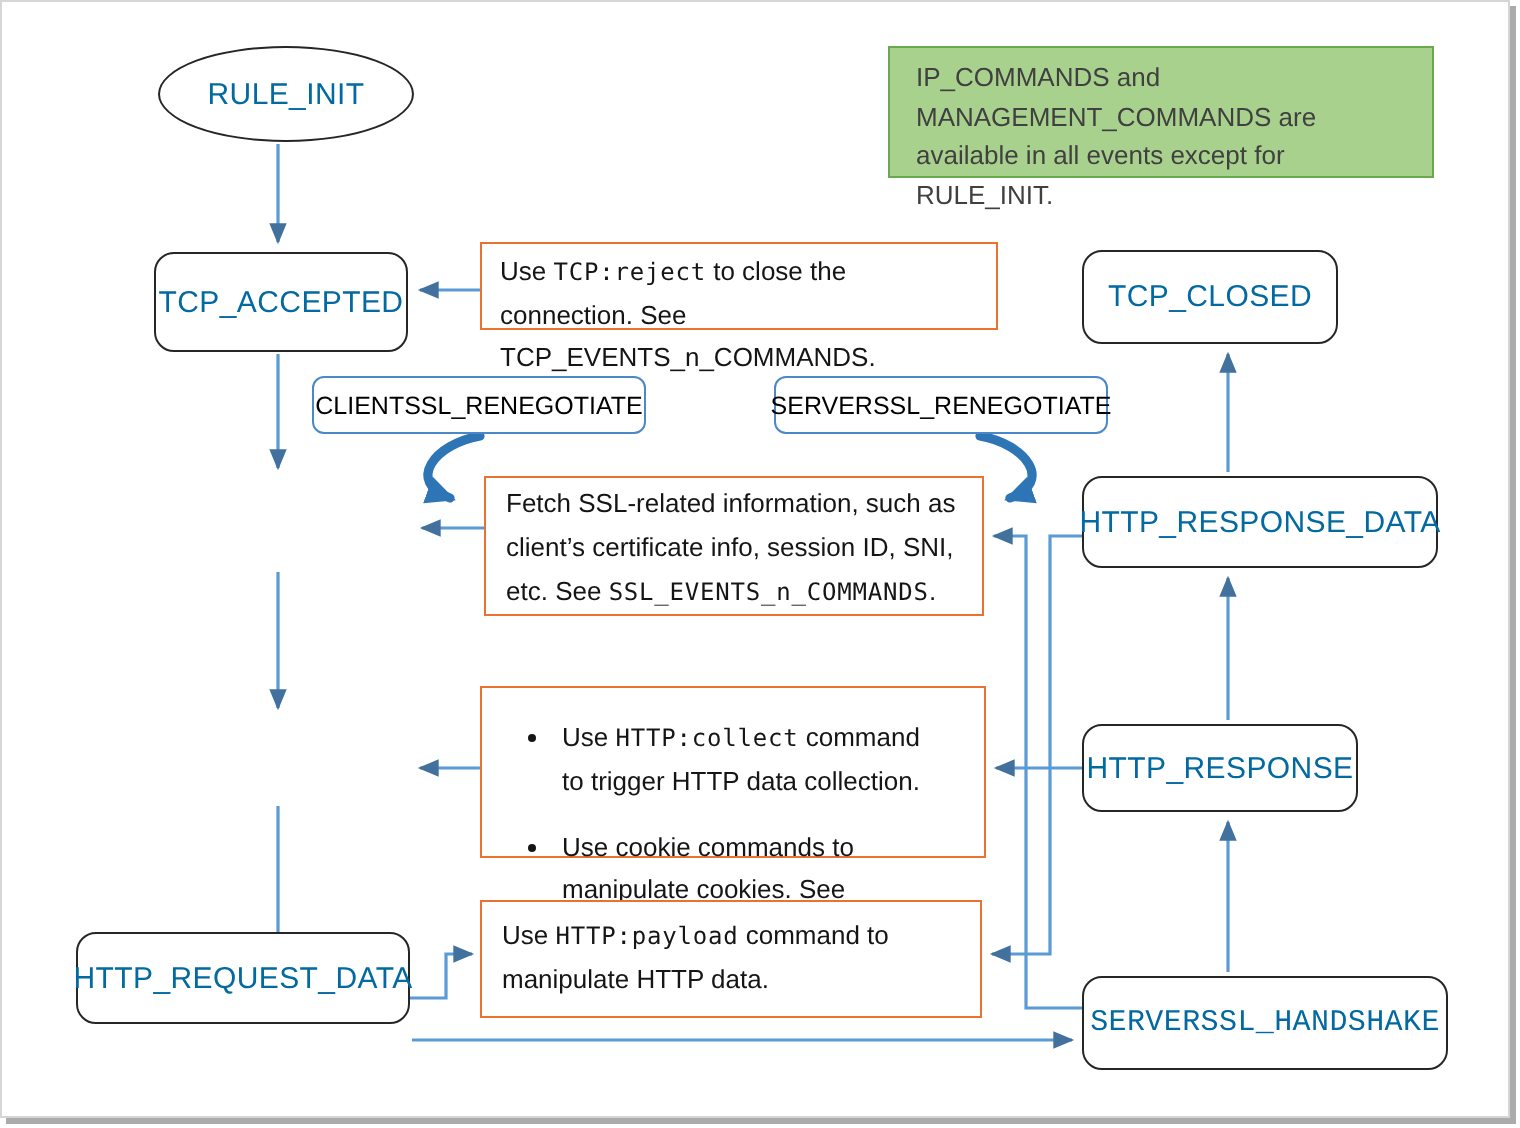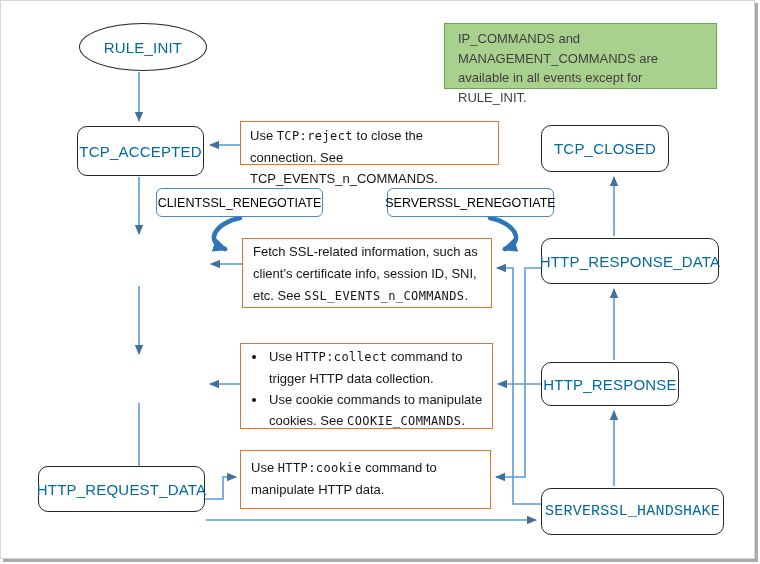--- a/index.html
+++ b/index.html
@@ -16,21 +16,21 @@
   .sub{position:absolute;background:#ffffff;border:1.5px solid #4a89c8;border-radius:6px;
        display:flex;align-items:center;justify-content:center;
        font-size:12.5px;color:#000;white-space:nowrap;}
 
   .note{position:absolute;background:#ffffff;border:1.6px solid #e97132;
         font-size:13px;line-height:21px;color:#151515;padding:3px 9px;}
   .note .mono{font-family:"DejaVu Sans Mono","Liberation Mono",monospace;font-size:12px;letter-spacing:.4px;}
   .note-ssl{line-height:22px;padding:2px 10px;}
   .note-cookie{padding:2px 6px;}
   .note-cookie ul{margin:0;padding:0 0 0 20px;}
-  .note-cookie li{margin:0;padding-left:2px;}
+  .note-cookie li{margin:12px;padding-left:2px;}
   .note-payload{line-height:22px;padding:6px 10px;}
   .note-green{background:#a9d18e;border:1.5px solid #6aa84f;line-height:19.5px;padding:5px 13px;color:#404040;}
 </style>
 </head>
 <body>
 
 <div class="frame">
 
   <svg class="connectors" viewBox="0 0 755 559" xmlns="http://www.w3.org/2000/svg">
     <defs>
@@ -119,16 +119,16 @@
       <li>
         <span>Use </span><span class="mono">HTTP:collect</span><span> command to trigger HTTP data collection.</span>
       </li>
       <li>
         <span>Use cookie commands to manipulate cookies. See </span><span class="mono">COOKIE_COMMANDS</span><span>.</span>
       </li>
     </ul>
   </div>
 
   <div class="note note-payload" style="left:239px;top:449px;width:251px;height:59px;">
-    <span>Use </span><span class="mono">HTTP:cookie</span><span> command to manipulate HTTP data.</span>
+    <span>Use </span><span class="mono">HTTP:payload</span><span> command to manipulate HTTP data.</span>
   </div>
 
 </div>
 
 </body></html>

